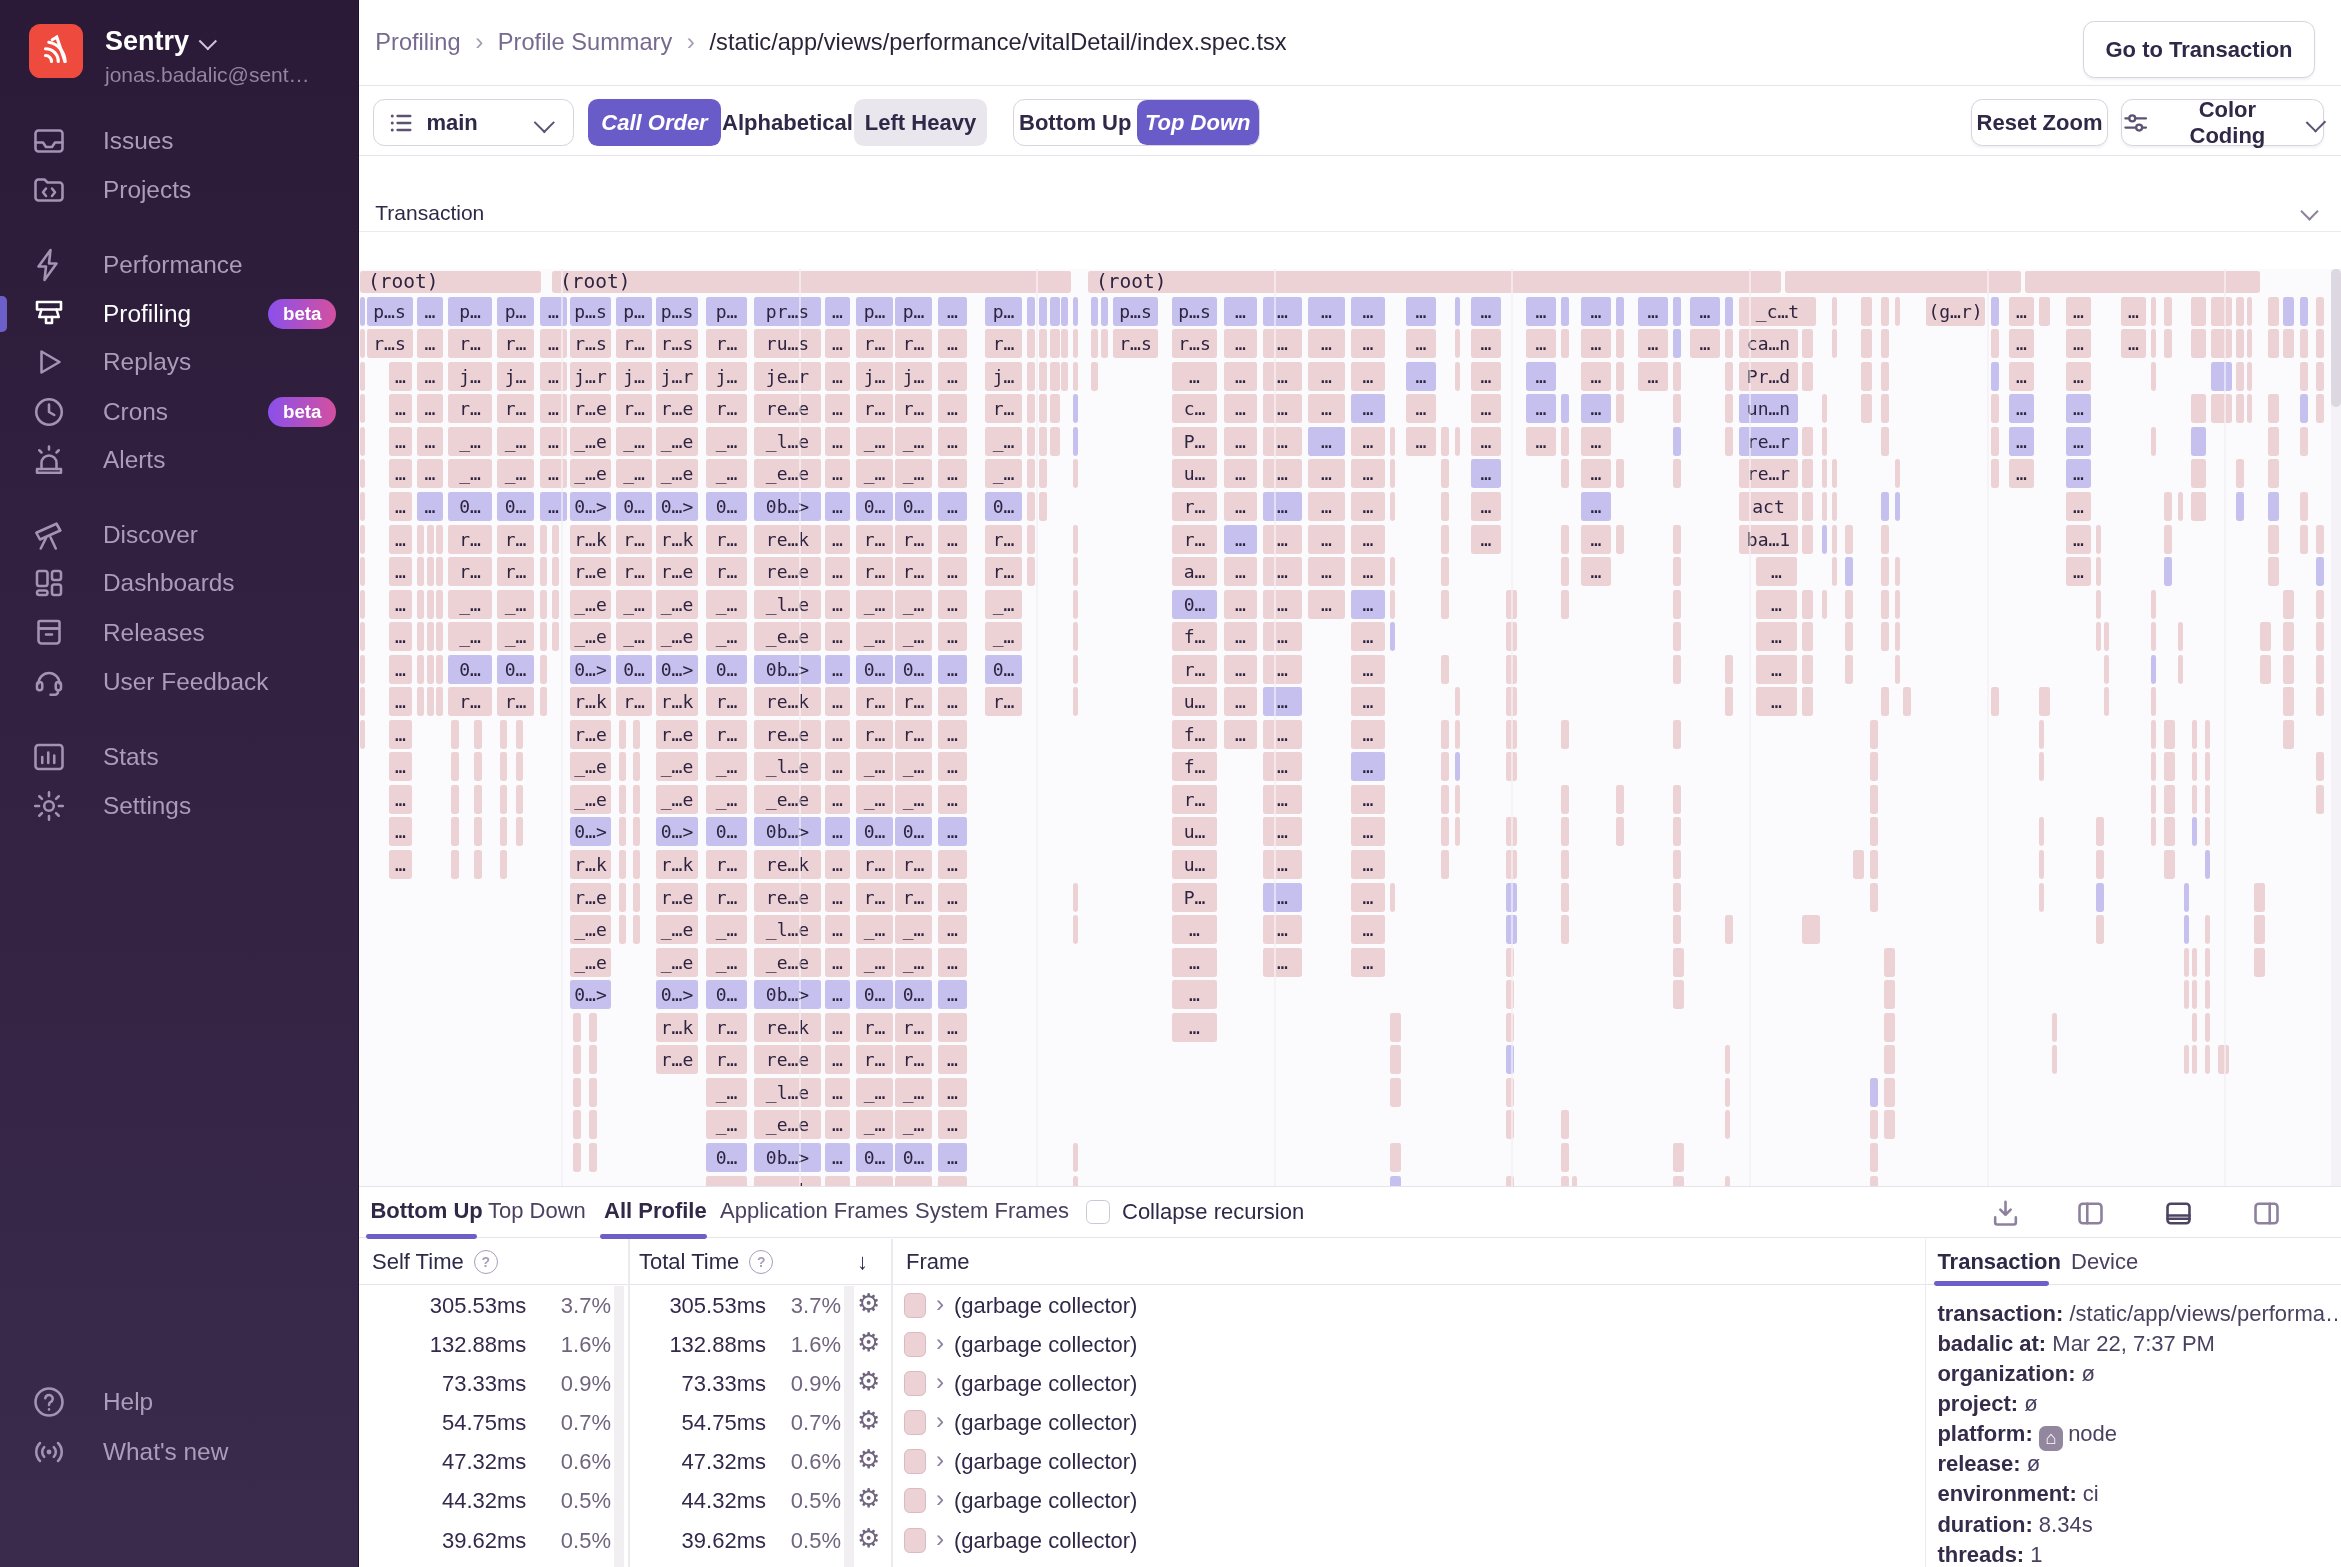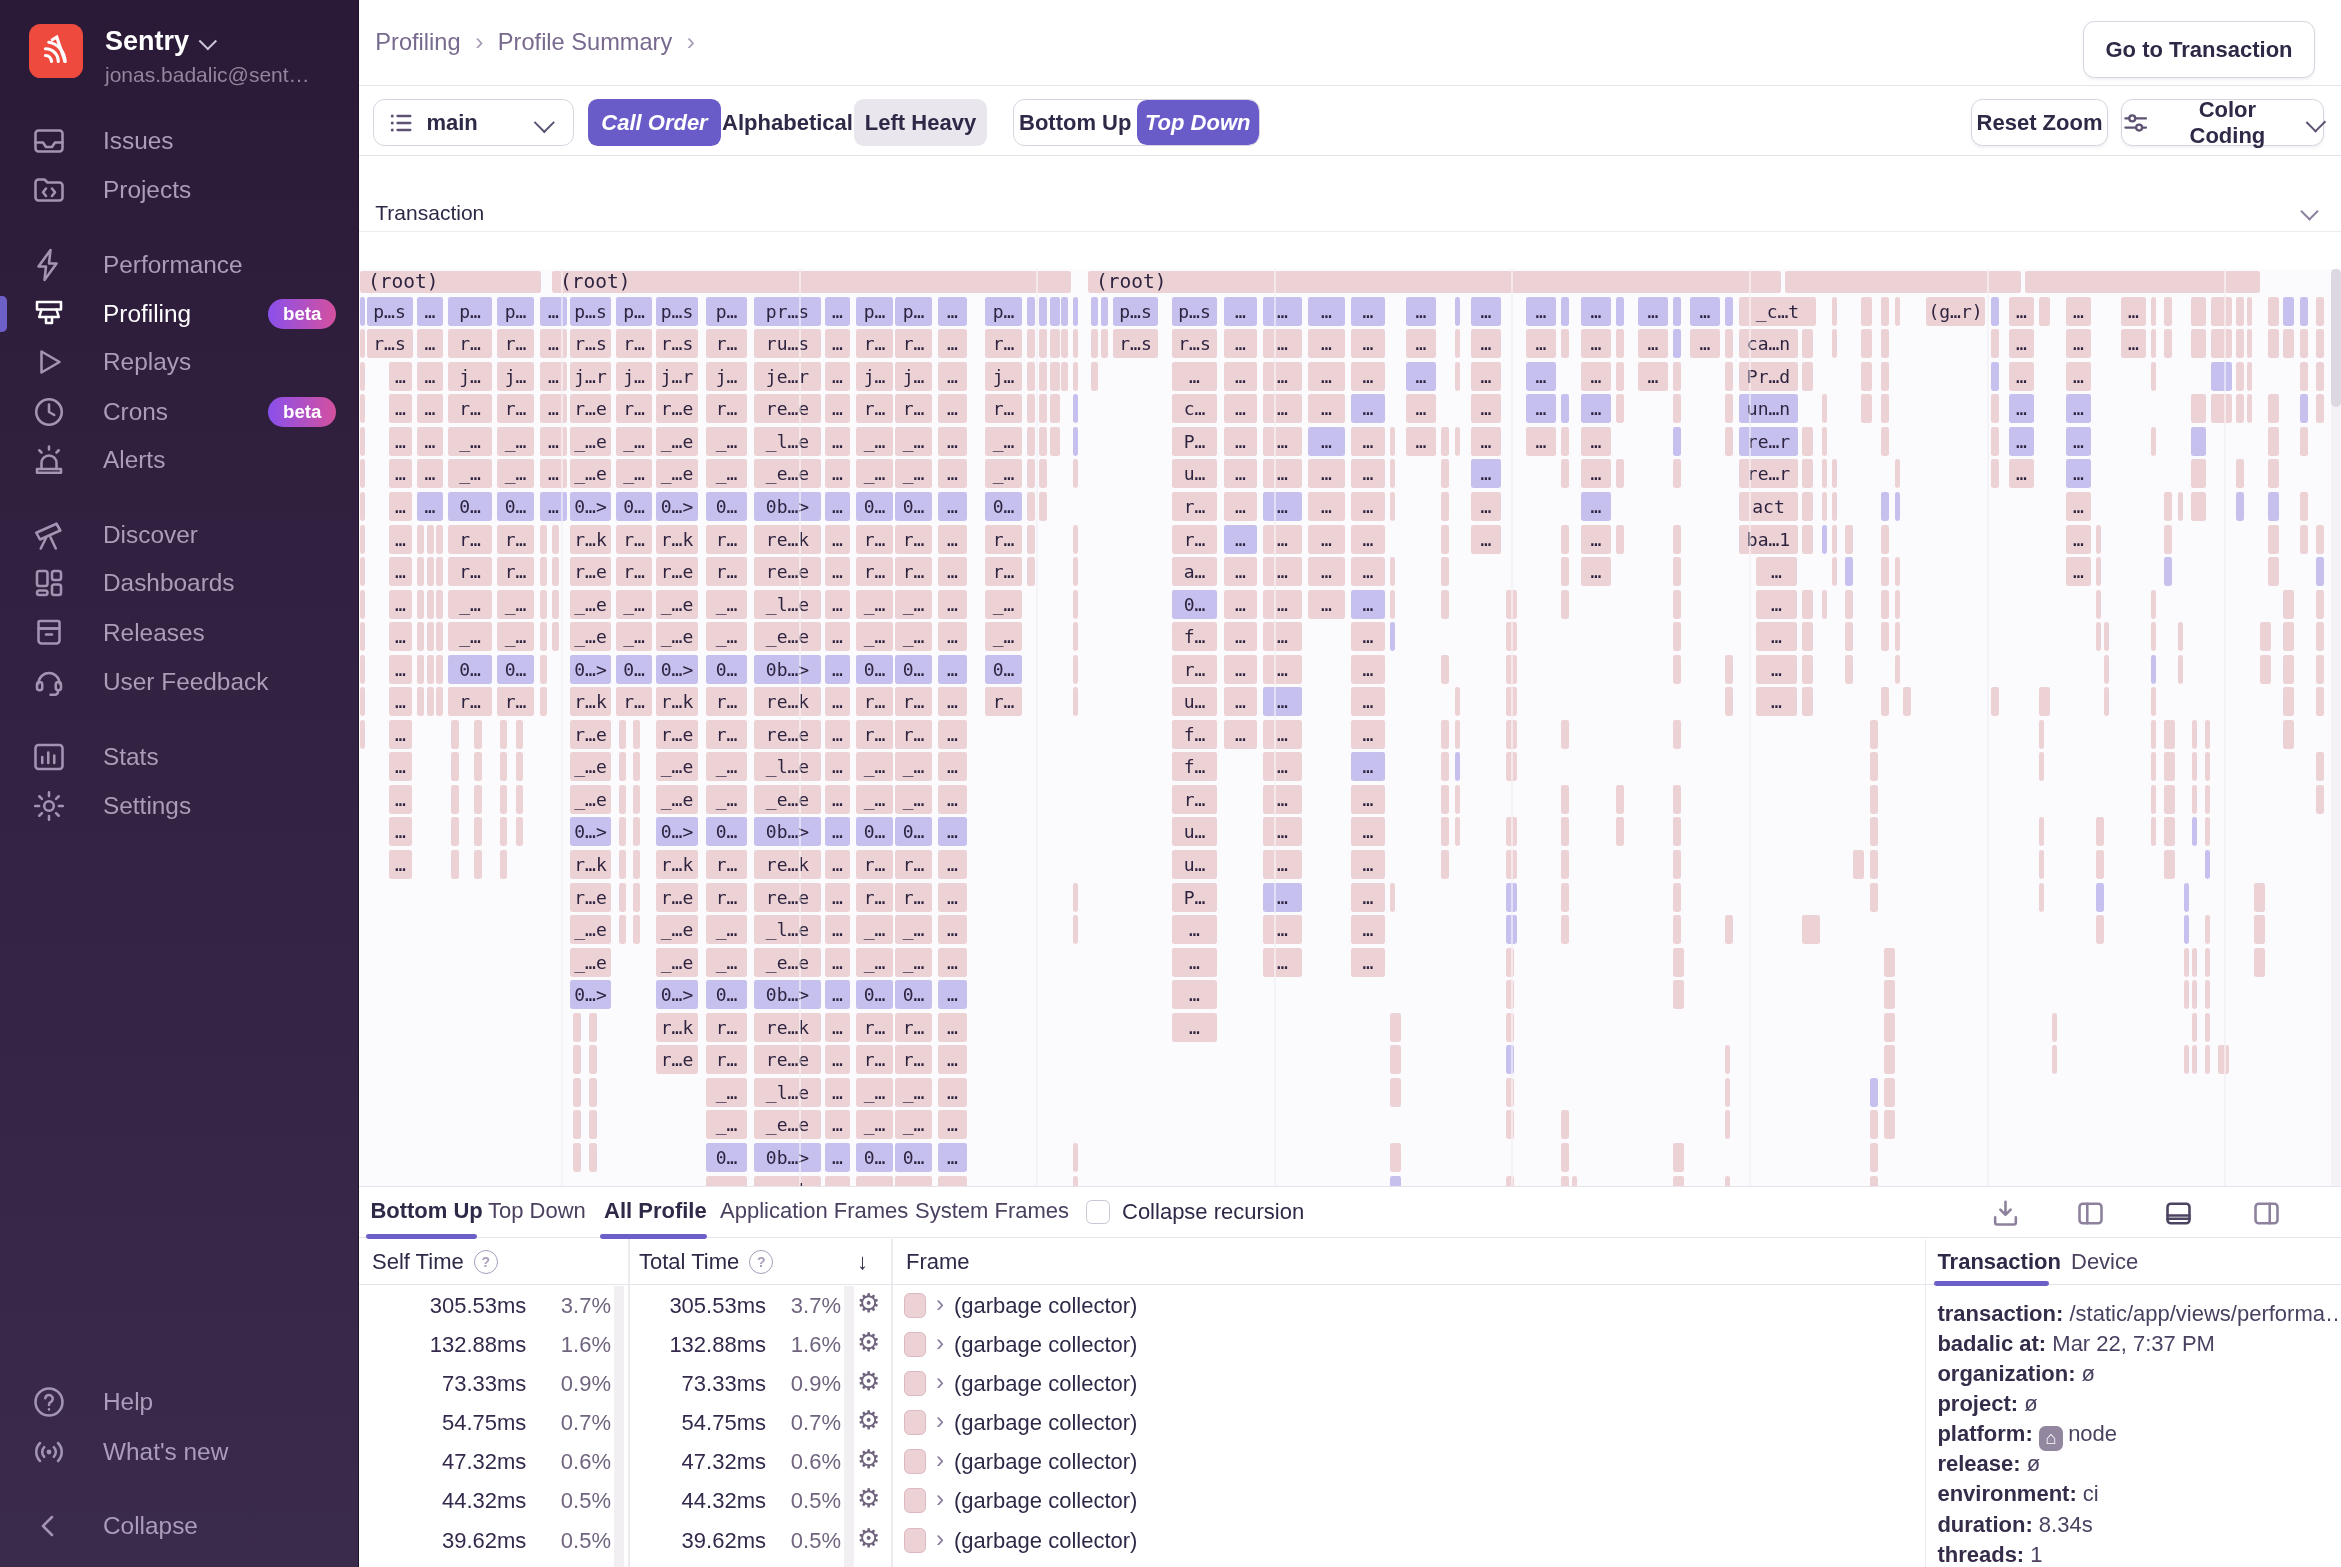--- a/index.html
+++ b/index.html
@@ -254,36 +254,29 @@
           <span class="sb-label">Help</span>
         </div>
         <div class="sb-item" style="top: 1427px;">
           <span class="sb-icon"><svg viewBox="0 0 24 24">
               <circle cx="12" cy="12" r="1.6" fill="currentColor" stroke="none"></circle>
               <path d="M8.8 8.8a4.5 4.5 0 0 0 0 6.4M15.2 8.8a4.5 4.5 0 0 1 0 6.4M6 6a8.5 8.5 0 0 0 0 12M18 6a8.5 8.5 0 0 1 0 12"></path>
             </svg></span>
           <span class="sb-label">What's new</span>
         </div>
       </div>
-    <div class="sb-item" id="collapse-item" style="top:1501px">
-      <span class="sb-icon">
-        <svg viewBox="0 0 24 24">
-            <path d="M14 6l-6 6 6 6"></path>
-          </svg>
-      </span>
-      <span class="sb-label">Collapse</span>
-    </div>
   </nav>
 
   <header id="main-header">
     <div class="crumbs">
       <span>Profiling</span>
       <span class="crumb-sep">›</span>
       <span>Profile Summary</span>
       <span class="crumb-sep">›</span>
+      <span class="crumb-current">/static/app/views/performance/vitalDetail/index.spec.tsx</span>
     </div>
     <button class="btn" id="goto-btn">Go to Transaction</button>
   </header>
 
   <div id="toolbar">
     <div class="tb" id="thread-select">
       <svg class="icon-svg" style="margin-left:13px" viewBox="0 0 24 24">
         <path d="M9 6h11M9 12h11M9 18h11"></path>
           <path d="M4.5 6h.01M4.5 12h.01M4.5 18h.01" stroke-width="2.6"></path>
       </svg>

